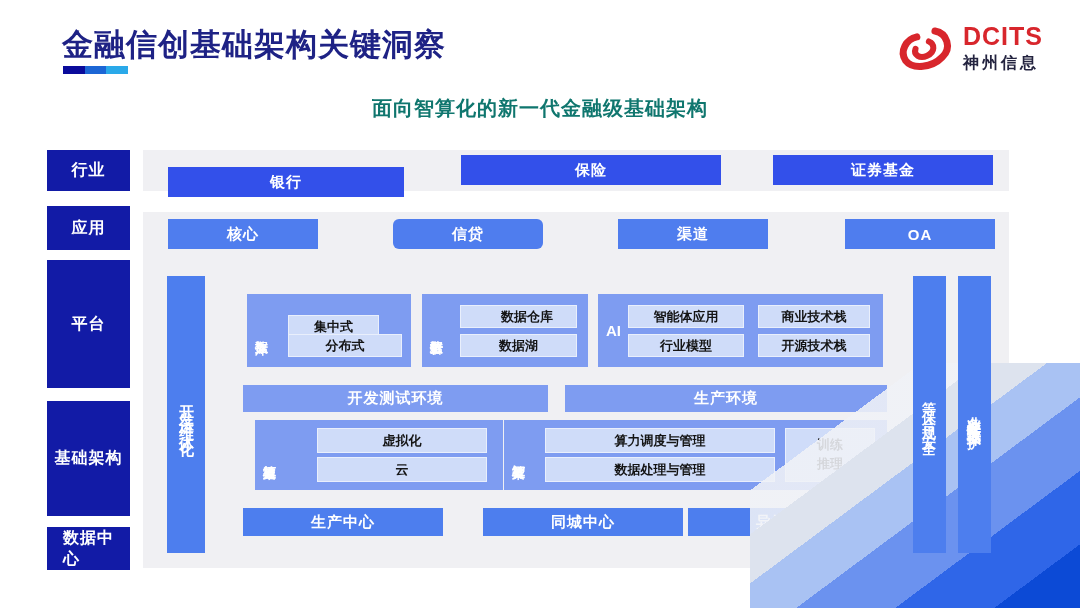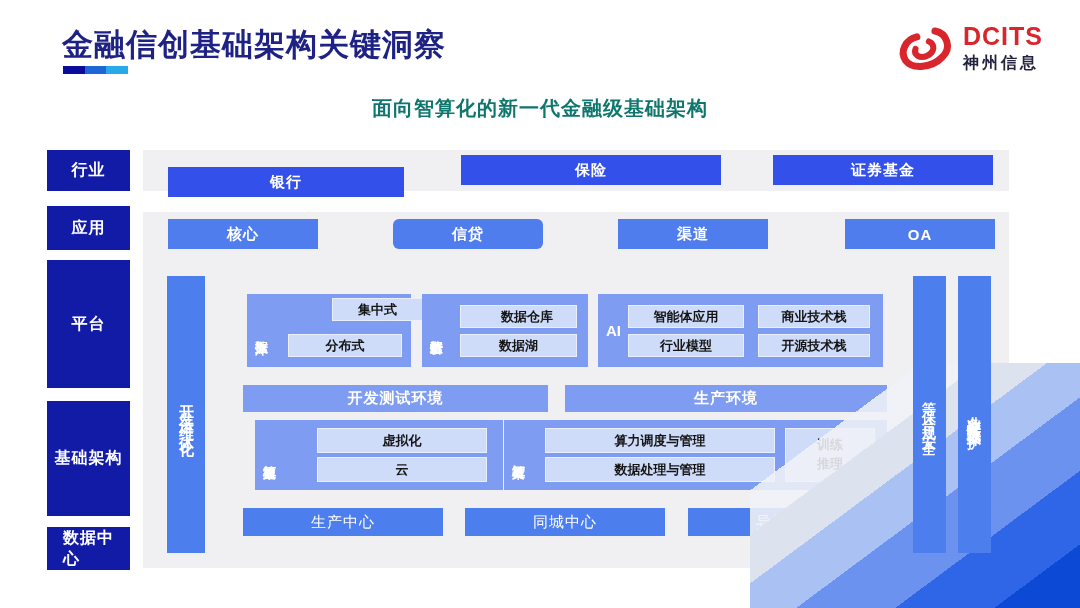--- a/index.html
+++ b/index.html
@@ -50,21 +50,21 @@
 
   .group { position:absolute; background:#7e9cf1; }
   .glabel { position:absolute; left:5px; top:0; height:100%; display:flex; align-items:center; justify-content:center;
     color:#fff; font-weight:700; writing-mode:vertical-rl; text-orientation:upright; font-size:13px; letter-spacing:0px; }
   .glabel-h { position:absolute; left:8px; top:0; height:100%; display:flex; align-items:center;
     color:#fff; font-weight:700; font-size:15px; }
   .ibox { position:absolute; background:#cfdcf9; border:1px solid #e9effc; color:#141414;
     display:flex; align-items:center; justify-content:center; font-size:13px; font-weight:600; }
 
   .g-db { left:104px; top:35px; width:164px; height:73px; }
-  .g-db .i1 { left:41px; top:4px; width:91px; height:23px;margin-left:44px; }
+  .g-db .i1 { left:41px; top:21px; width:91px; height:23px; }
   .g-db .i2 { left:41px; top:40px; width:114px; height:23px; }
 
   .g-da { left:279px; top:35px; width:166px; height:73px; }
   .g-da .i1 { left:38px; top:11px; width:117px; height:23px;padding-left:17px; }
   .g-da .i2 { left:38px; top:40px; width:117px; height:23px; }
 
   .g-ai { left:455px; top:35px; width:285px; height:73px; }
   .g-ai .i1 { left:30px; top:11px; width:116px; height:23px; }
   .g-ai .i2 { left:160px; top:11px; width:112px; height:23px; }
   .g-ai .i3 { left:30px; top:40px; width:116px; height:23px; }
@@ -79,23 +79,23 @@
   .g-gc .i1 { left:62px; top:8px; width:170px; height:25px; }
   .g-gc .i2 { left:62px; top:37px; width:170px; height:25px; }
 
   .g-ic { left:361px; top:161px; width:383px; height:70px; }
   .g-ic .i1 { left:41px; top:8px; width:230px; height:25px; }
   .g-ic .i2 { left:41px; top:37px; width:230px; height:25px; }
   .g-ic .side { left:281px; top:8px; width:90px; height:54px; line-height:1.45; text-align:center; }
   .wrap2 { display:inline-block; width:2.2em; }
 
   .centerbar { position:absolute; top:249px; height:28px; background:#4d7eee; color:#fff;
-    display:flex; align-items:center; justify-content:center; font-size:15px; font-weight:400; letter-spacing:1px; }
+    display:flex; align-items:center; justify-content:center; font-size:15px; font-weight:700; letter-spacing:1px; }
   .c1 { left:100px; width:200px; }
-  .c2 { left:322px; width:200px; }
+  .c2 { left:340px; width:200px; }
   .c3 { left:545px; width:200px; }
 
   
   .corner { position:absolute; right:0; bottom:0; width:330px; height:245px; z-index:2; pointer-events:none;
     background:linear-gradient(to top left,
       #0c4ad6 0%, #0c4ad6 13%,
       #2f66e8 13%, #2f66e8 28%,
       #6b92ef 28%, #6b92ef 43%,
       #a9c2f3 43%, #a9c2f3 55%,
       #dde3ee 55%, #dde3ee 65%,

